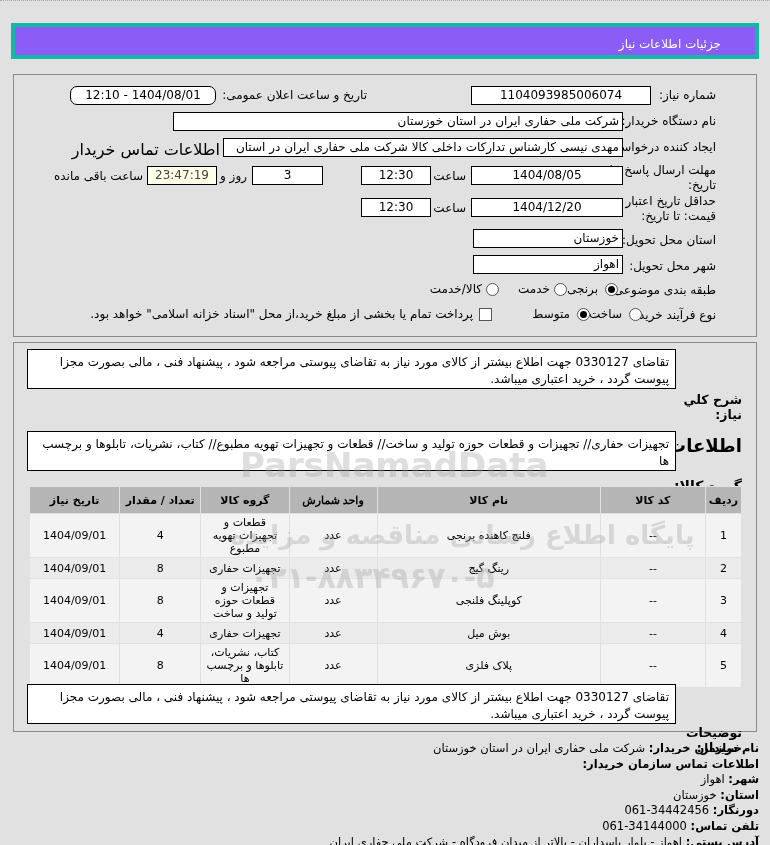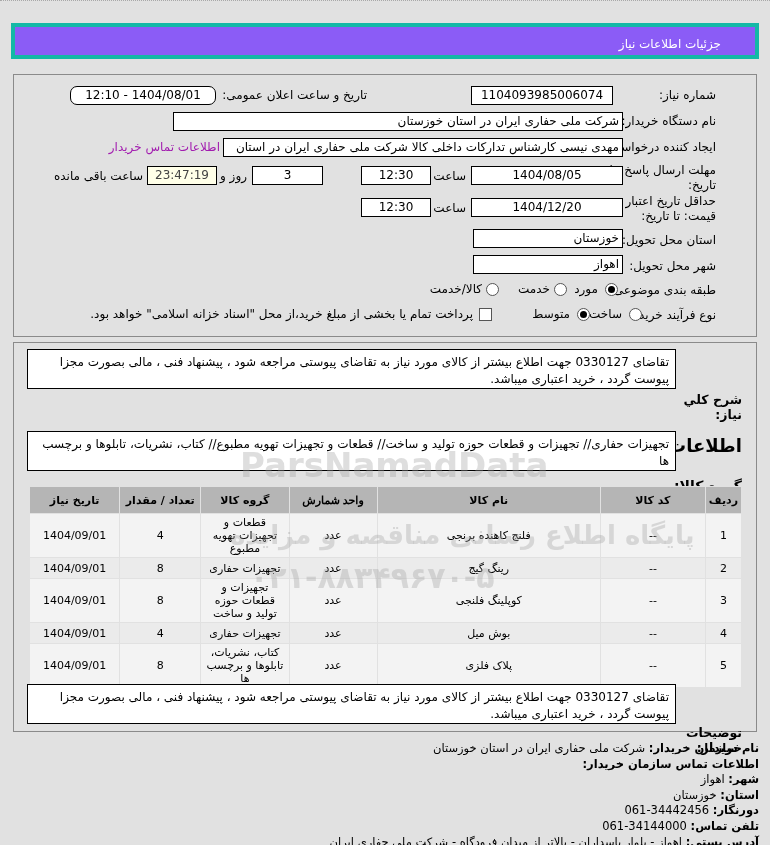--- a/index.html
+++ b/index.html
@@ -22,21 +22,21 @@
   .p1 { left:13px; top:74px; width:744px; height:263px; }
   .p2 { left:13px; top:342px; width:744px; height:390px; }
 
   .lbl { position:absolute; font-size:12px; white-space:nowrap; }
   .box {
     position:absolute; background:#fff; border:1px solid #000; height:19px;
     font-size:12px; line-height:17px; text-align:center; white-space:nowrap; overflow:hidden;
   }
   .box.r { text-align:right; padding-right:3px; }
   .box.y { background:#ffffe8; color:#444; }
-  .link { position:absolute; color:#a21caf; font-size:12px; white-space:nowrap; }
+  .link { position:absolute; color:#000000; font-size:16px; white-space:nowrap; }
 
   .radio { position:absolute; width:13px; height:13px; border-radius:50%; border:1px solid #555; background:#fff; }
   .radio.on::after { content:""; position:absolute; left:2px; top:2px; width:7px; height:7px; border-radius:50%; background:#000; }
   .check { position:absolute; width:13px; height:13px; border:1px solid #555; background:#fff; }
 
   .textbox {
     position:absolute; background:#fff; border:1px solid #000;
     font-size:12px; line-height:17px; padding:4px 6px; text-align:right;
   }
   .bold { font-weight:bold;margin-top:37px; }
@@ -57,21 +57,21 @@
 
 <div class="topline"></div>
 
 <div class="header-bar">
   <span class="title">جزئیات اطلاعات نیاز</span>
 </div>
 
 <div class="panel p1"></div>
 
 <span class="lbl" style="right:54px;top:88px;">شماره نیاز:</span>
-<div class="box" style="left:471px;top:86px;width:142px;">1104093985006074</div>
+<div class="box" style="left:471px;top:86px;width:180px;">1104093985006074</div>
 
 <span class="lbl" style="right:403px;top:88px;">تاریخ و ساعت اعلان عمومی:</span>
 <div class="box" style="left:70px;top:86px;width:146px;border-radius:7px;">1404/08/01 - 12:10</div>
 
 <span class="lbl" style="right:54px;top:114px;">نام دستگاه خریدار:</span>
 <div class="box r" style="left:173px;top:112px;width:450px;">شرکت ملی حفاری ایران در استان خوزستان</div>
 
 <span class="lbl" style="right:54px;top:140px;">ایجاد کننده درخواست:</span>
 <div class="box r" style="left:223px;top:138px;width:400px;">مهدی نیسی کارشناس تدارکات داخلی کالا شرکت ملی حفاری ایران در استان</div>
 <span class="link" style="right:550px;top:140px;">اطلاعات تماس خریدار</span>
@@ -97,21 +97,21 @@
 <div class="box" style="left:361px;top:198px;width:70px;">12:30</div>
 
 <span class="lbl" style="right:54px;top:233px;">استان محل تحویل:</span>
 <div class="box r" style="left:473px;top:229px;width:150px;">خوزستان</div>
 
 <span class="lbl" style="right:54px;top:259px;">شهر محل تحویل:</span>
 <div class="box r" style="left:473px;top:255px;width:150px;">اهواز</div>
 
 <span class="lbl" style="right:54px;top:283px;">طبقه بندی موضوعی:</span>
 <span class="radio on" style="left:605px;top:283px;"></span>
-<span class="lbl" style="right:172px;top:282px;">مورد</span>
+<span class="lbl" style="right:172px;top:282px;">برنجی</span>
 <span class="radio" style="left:554px;top:283px;"></span>
 <span class="lbl" style="right:220px;top:282px;">خدمت</span>
 <span class="radio" style="left:486px;top:283px;"></span>
 <span class="lbl" style="right:288px;top:282px;">کالا/خدمت</span>
 
 <span class="lbl" style="right:54px;top:308px;">نوع فرآیند خرید :</span>
 <span class="radio" style="left:629px;top:308px;"></span>
 <span class="lbl" style="right:148px;top:307px;">ساخت</span>
 <span class="radio on" style="left:577px;top:308px;"></span>
 <span class="lbl" style="right:200px;top:307px;">متوسط</span>

